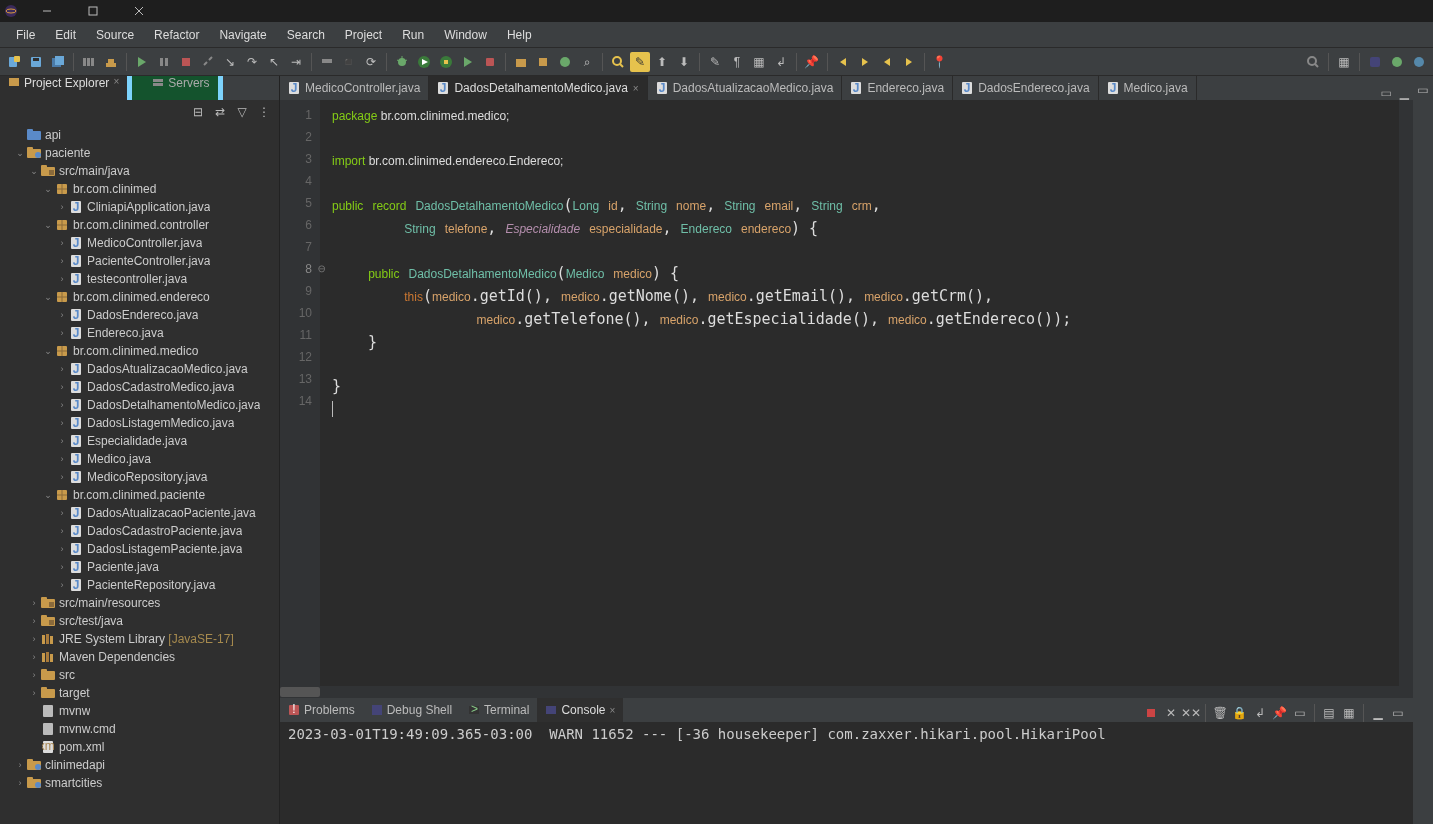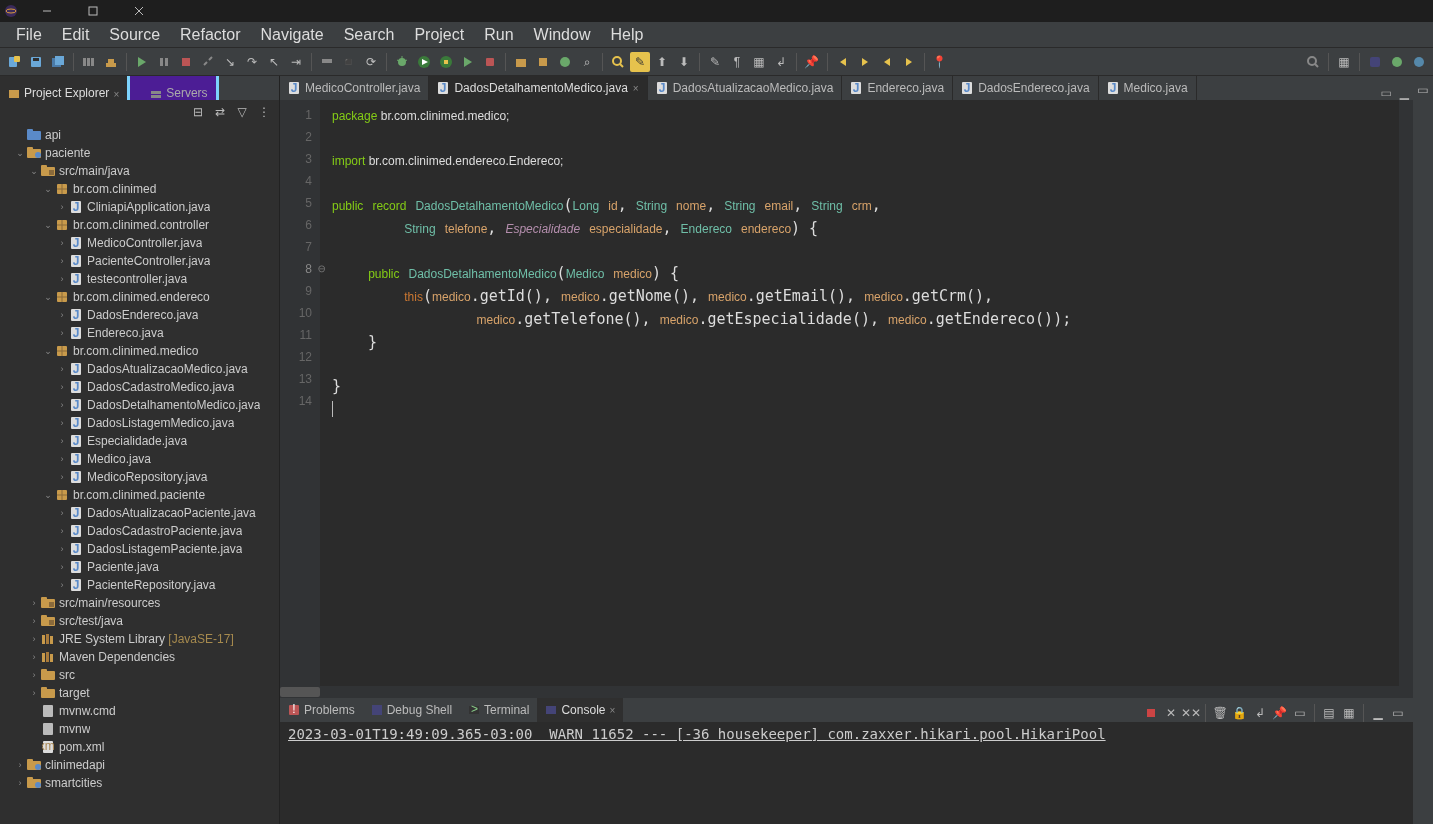--- a/index.html
+++ b/index.html
@@ -6,36 +6,36 @@
 body { background: #2f2f2f; color: #ccc; width: 1433px; height: 824px; overflow: hidden; display: flex; flex-direction: column; }
 
 
 .titlebar { height: 22px; background: #1e1e1e; display: flex; align-items: center; padding: 0 4px; color: #bbb; }
 .titlebar .icon { width: 14px; height: 14px; margin-right: 6px; display: inline-flex; align-items: center; justify-content: center; }
 .titlebar .title { flex: 1; font-size: 11px; }
 .titlebar .winbtn { width: 46px; height: 22px; display: flex; align-items: center; justify-content: center; color: #bbb; }
 
 
 .menubar { height: 26px; background: #3c3f41; display: flex; align-items: center; padding: 0 6px; border-bottom: 1px solid #2a2a2a; }
-.menubar .mitem { padding: 3px 10px; color: #ddd; font-size: 16px; }
+.menubar .mitem { padding: 3px 10px; color: #ddd; font-size: 12px; }
 
 
 .toolbar { height: 28px; background: #3c3f41; display: flex; align-items: center; padding: 0 4px; border-bottom: 1px solid #2a2a2a; gap: 2px; }
 .tbtn { width: 20px; height: 20px; display: flex; align-items: center; justify-content: center; border-radius: 2px; color: #bbb; }
 .tsep { width: 1px; height: 18px; background: #555; margin: 0 3px; }
 .toolbar .spacer { flex: 1; }
 
 
 .main { flex: 1; display: flex; overflow: hidden; }
 
 
 .sidebar { width: 280px; background: #2f2f2f; display: flex; flex-direction: column; border-right: 1px solid #222; }
 .viewstabs { height: 24px; background: #3c3f41; display: flex; align-items: flex-end; }
-.vtab { height: 24px; display: flex; align-items: flex-end; padding: 0 8px; gap: 4px; background: #2f2f2f; border-right: 3px solid #7dd3fc; font-size: 11px; color: #ddd; }
-.vtab.inactive { background: #4c1d95; color: #aaa; padding-left: 20px; }
+.vtab { height: 24px; display: flex; align-items: flex-start; padding: 0 8px; gap: 4px; background: #2f2f2f; border-right: 5px solid #7dd3fc; font-size: 11px; color: #ddd; }
+.vtab.inactive { background: #14532d; color: #aaa; padding-left: 20px; }
 .vtab .closex { color: #888; font-size: 10px; }
 .viewtoolbar { height: 24px; background: #2f2f2f; display: flex; align-items: center; justify-content: flex-end; padding: 0 6px; gap: 4px; }
 .viewtoolbar .tbtn { width: 18px; height: 18px; }
 
 .tree { flex: 1; overflow: auto; padding: 2px 0; }
 .trow { display: flex; align-items: center; height: 18px; padding-right: 4px; white-space: nowrap; color: #ccc; font-size: 12px; }
 .trow .arrow { width: 12px; text-align: center; color: #888; font-size: 9px; }
 .trow .ficon { width: 16px; height: 16px; margin-right: 3px; display: inline-flex; align-items: center; justify-content: center; }
 .trow .label { overflow: hidden; text-overflow: ellipsis; }
 .trow .label .decor { color: #a68a4e; }
@@ -69,21 +69,21 @@
 
 .bottompanel { height: 126px; display: flex; flex-direction: column; background: #2f2f2f; }
 .bottomtabs { height: 24px; background: #3c3f41; display: flex; align-items: flex-end; }
 .btab { height: 24px; display: flex; align-items: center; padding: 0 8px; gap: 4px; color: #bbb; font-size: 11px; }
 .btab.active { background: #2f2f2f; color: #ddd; }
 .btab .closex { font-size: 10px; color: #888; }
 .bottomtabs .spacer { flex: 1; }
 .btoolbar { display: flex; align-items: center; gap: 2px; padding-right: 6px; }
 .btoolbar .tbtn { width: 18px; height: 18px; }
 .consolemeta { height: 18px; background: #2f2f2f; color: #999; font-size: 11px; padding: 2px 8px; }
-.consoleout { flex: 1; background: #2b2b2b; color: #ccc; font-family: Consolas, monospace; font-size: 14px; padding: 4px 8px; white-space: pre; overflow: auto; text-decoration: underline; }
+.consoleout { flex: 1; background: #2b2b2b; color: #ccc; font-family: Consolas, monospace; font-size: 14px; padding: 4px 8px; white-space: pre; overflow: auto; }
 
 
 .rightgutter { width: 20px; background: #3c3f41; display: flex; flex-direction: column; align-items: center; padding-top: 4px; gap: 6px; }
 
 
 svg { display: block; }
 </style>
 </head>
 <body>
 
@@ -668,30 +668,30 @@
           </span>
           <span class="label">target</span>
         </div>
         <div class="trow" style="padding-left: 28px;">
           <span class="arrow"></span>
           <span class="ficon">
             <svg width="12" height="14">
               <rect x="1" y="1" width="10" height="12" fill="#bbb" rx="1"></rect>
             </svg>
           </span>
+          <span class="label">mvnw</span>
+        </div>
+        <div class="trow" style="padding-left: 28px;">
+          <span class="arrow"></span>
+          <span class="ficon">
+            <svg width="12" height="14">
+              <rect x="1" y="1" width="10" height="12" fill="#bbb" rx="1"></rect>
+            </svg>
+          </span>
           <span class="label">mvnw.cmd</span>
-        </div>
-        <div class="trow" style="padding-left: 28px;">
-          <span class="arrow"></span>
-          <span class="ficon">
-            <svg width="12" height="14">
-              <rect x="1" y="1" width="10" height="12" fill="#bbb" rx="1"></rect>
-            </svg>
-          </span>
-          <span class="label">mvnw</span>
         </div>
         <div class="trow" style="padding-left: 28px;">
           <span class="arrow"></span>
           <span class="ficon">
             <svg width="12" height="14">
               <rect x="1" y="1" width="10" height="12" fill="#ddd" rx="1"></rect>
               <text x="6" y="10" text-anchor="middle" fill="#a85" font-size="7">xml</text>
             </svg>
           </span>
           <span class="label">pom.xml</span>

